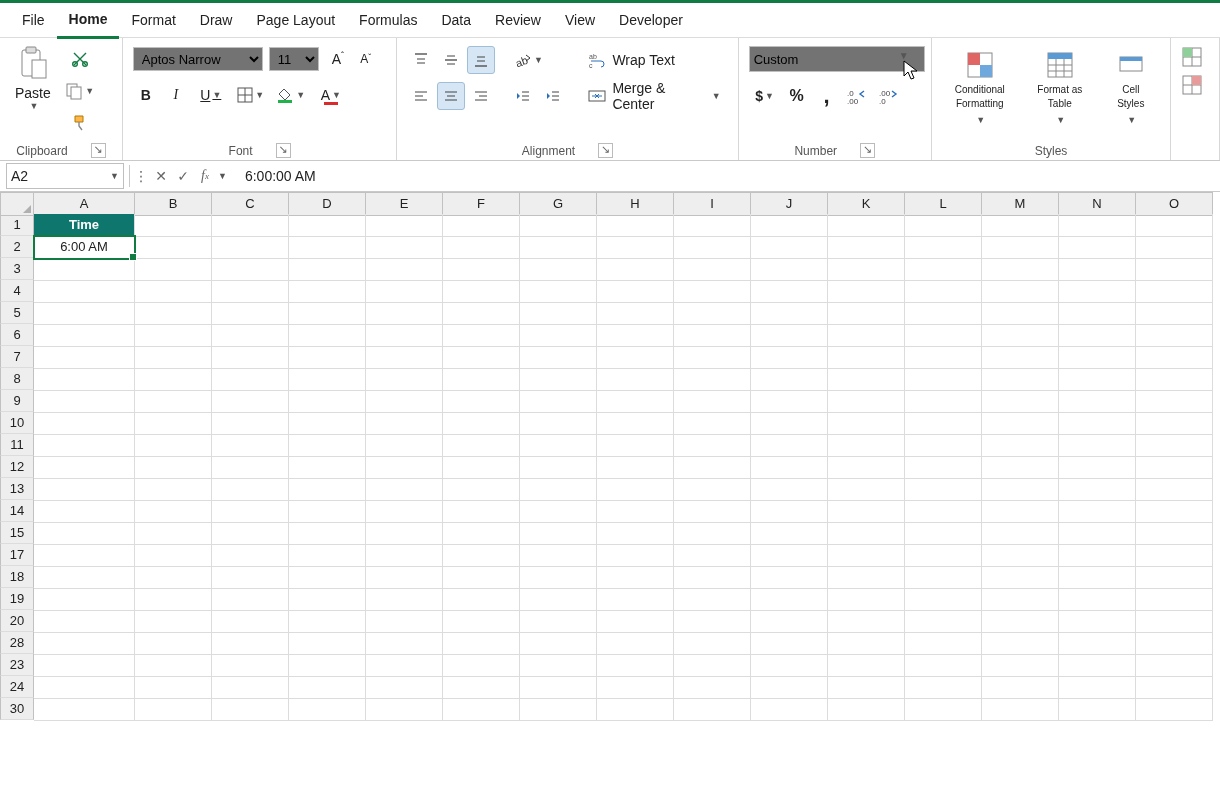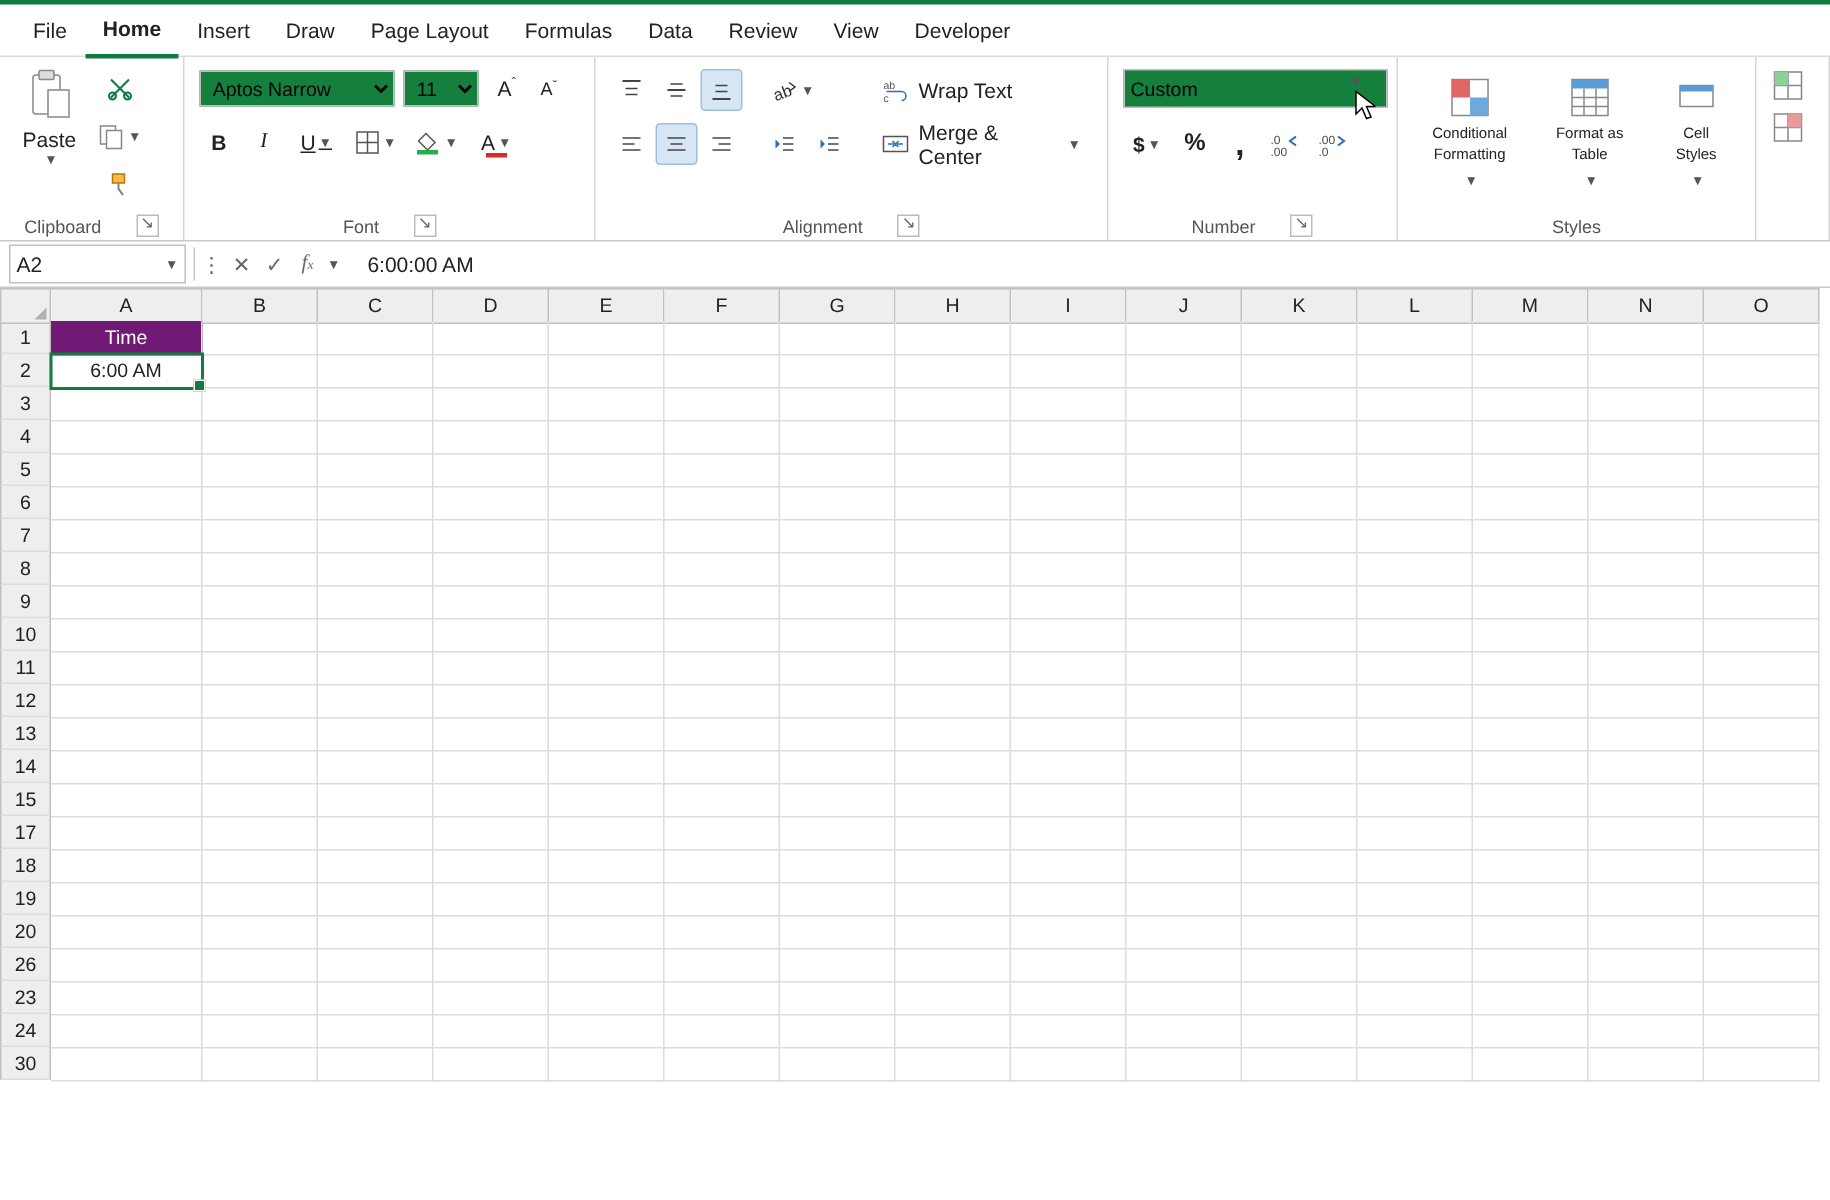--- a/index.html
+++ b/index.html
@@ -13,55 +13,55 @@
   .group{display:flex;flex-direction:column;justify-content:space-between;border-right:1px solid #d7d7d7;padding:8px 10px 2px 10px;}
   .group-body{display:flex;align-items:flex-start;height:88px;position:relative;}
   .group-label{font-size:12px;text-align:center;color:#555;display:flex;align-items:center;justify-content:center;gap:23px;}
   .launch{font-size:11px;color:#666;border:1px solid #bbb;width:13px;height:13px;line-height:11px;text-align:center;cursor:pointer;}
   .col{display:flex;flex-direction:column;align-items:center;gap:4px;}
   .btn{display:flex;align-items:center;justify-content:center;border:1px solid transparent;border-radius:3px;cursor:pointer;}
   .btn.sel{background:#d6e6f4;border-color:#9fbfd8;}
   .row{display:flex;align-items:center;gap:2px;}
   .big-label{font-size:10px;line-height:14px;text-align:center;white-space:pre;}
   .dd{font-size:9px;color:#555;margin-left:2px;}
-  select,input{font-family:inherit;font-size:13px;border:1px solid #bfbfbf;background:#15803d;height:24px;padding:0 4px;}
+  select,input{font-family:inherit;font-size:13px;border:1px solid #bfbfbf;background:#737373;height:24px;padding:0 4px;}
   
   .ic{display:inline-flex;align-items:center;justify-content:center;}
   
   .fbar{display:flex;align-items:center;height:30px;border-bottom:1px solid #c9c9c9;}
   .namebox{width:108px;height:24px;margin:3px 3px 3px 6px;display:flex;align-items:center;justify-content:space-between;border:1px solid #bfbfbf;padding:0 4px;}
   .fx-btn{width:22px;height:24px;display:flex;align-items:center;justify-content:center;color:#666;cursor:pointer;}
   .formula-input{flex:1;padding-left:12px;}
   
   .grid-wrap{position:relative;height:609px;width:1220px;}
   .colhead{display:flex;height:22px;}
   .sel-all{width:32px;height:22px;background:#eee;border:1px solid #c1c1c1;position:relative;}
   .sel-all:after{content:"";position:absolute;right:2px;bottom:2px;width:0;height:0;border-style:solid;border-width:0 0 8px 8px;border-color:transparent transparent #b0b0b0 transparent;}
   .ch{width:76px;height:22px;line-height:22px;text-align:center;background:#eee;border-top:1px solid #c1c1c1;border-right:1px solid #c1c1c1;border-bottom:1px solid #c1c1c1;font-size:13px;}
   .ch.first{width:100px;}
   
   .gridrow{display:flex;height:22px;}
   .rh{width:32px;text-align:center;background:#eee;border-left:1px solid #c1c1c1;border-right:1px solid #c1c1c1;border-bottom:1px solid #dcdcdc;font-size:13px;line-height:22px;}
   .cell{width:76px;height:22px;border-right:1px solid #dcdcdc;border-bottom:1px solid #dcdcdc;text-align:center;line-height:22px;font-size:13px;}
   .cell.first{width:100px;}
-  .cell.header-cell{background:#701a75;color:#fff;}
+  .cell.header-cell{background:#0f766e;color:#fff;font-weight:bold;}
   .cell.active-cell{outline:2px solid #107c41;outline-offset:-1px;position:relative;}
   .cell.active-cell:after{content:"";position:absolute;right:-3px;bottom:-3px;width:6px;height:6px;background:#107c41;border:1px solid #fff;}
   
   .cursor{position:absolute;left:926px;top:28px;font-size:18px;}
 </style>
 </head>
 <body>
 
 <div class="app">
 
   <div class="tabs" id="tabs-ct">
       <span class="tab">File</span>
       <span class="tab active">Home</span>
-      <span class="tab">Insert</span>
+      <span class="tab">Format</span>
       <span class="tab">Draw</span>
       <span class="tab">Page Layout</span>
       <span class="tab">Formulas</span>
       <span class="tab">Data</span>
       <span class="tab">Review</span>
       <span class="tab">View</span>
       <span class="tab">Developer</span>
     </div>
 
   <div class="ribbon">
@@ -747,21 +747,21 @@
           <div class="cell"></div>
           <div class="cell"></div>
           <div class="cell"></div>
           <div class="cell"></div>
           <div class="cell"></div>
           <div class="cell"></div>
           <div class="cell"></div>
           <div class="cell"></div>
         </div>
         <div class="gridrow">
-          <div class="rh">26</div>
+          <div class="rh">28</div>
           <div class="cell first"></div>
           <div class="cell"></div>
           <div class="cell"></div>
           <div class="cell"></div>
           <div class="cell"></div>
           <div class="cell"></div>
           <div class="cell"></div>
           <div class="cell"></div>
           <div class="cell"></div>
           <div class="cell"></div>

